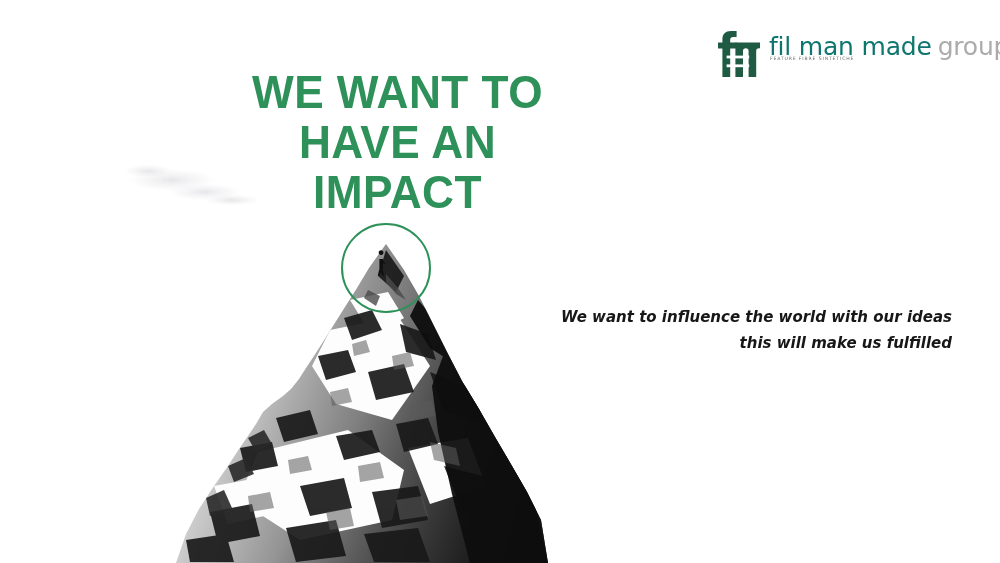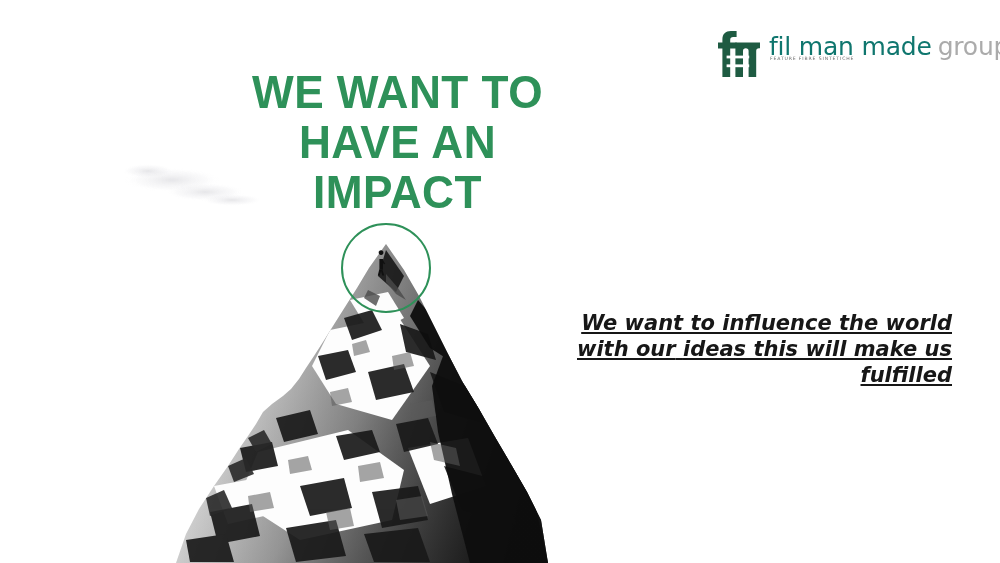--- a/index.html
+++ b/index.html
@@ -86,24 +86,23 @@
   
   .bodycopy {
     position: absolute;
     left: 556px;
     top: 289px;
     width: 396px;
     text-align: right;
     font-family: "DejaVu Sans", "Liberation Sans", sans-serif;
     font-style: italic;
     font-weight: 600;
-    font-size: 21px;
+    font-size: 15px;
     line-height: 26px;
     color: #171717;
-    text-decoration: underline;
   }
   .bodycopy .accent-word {
     font-weight: bold;
     font-style: italic;
   }
 
   
   .artwork {
     position: absolute;
     left: 0;

